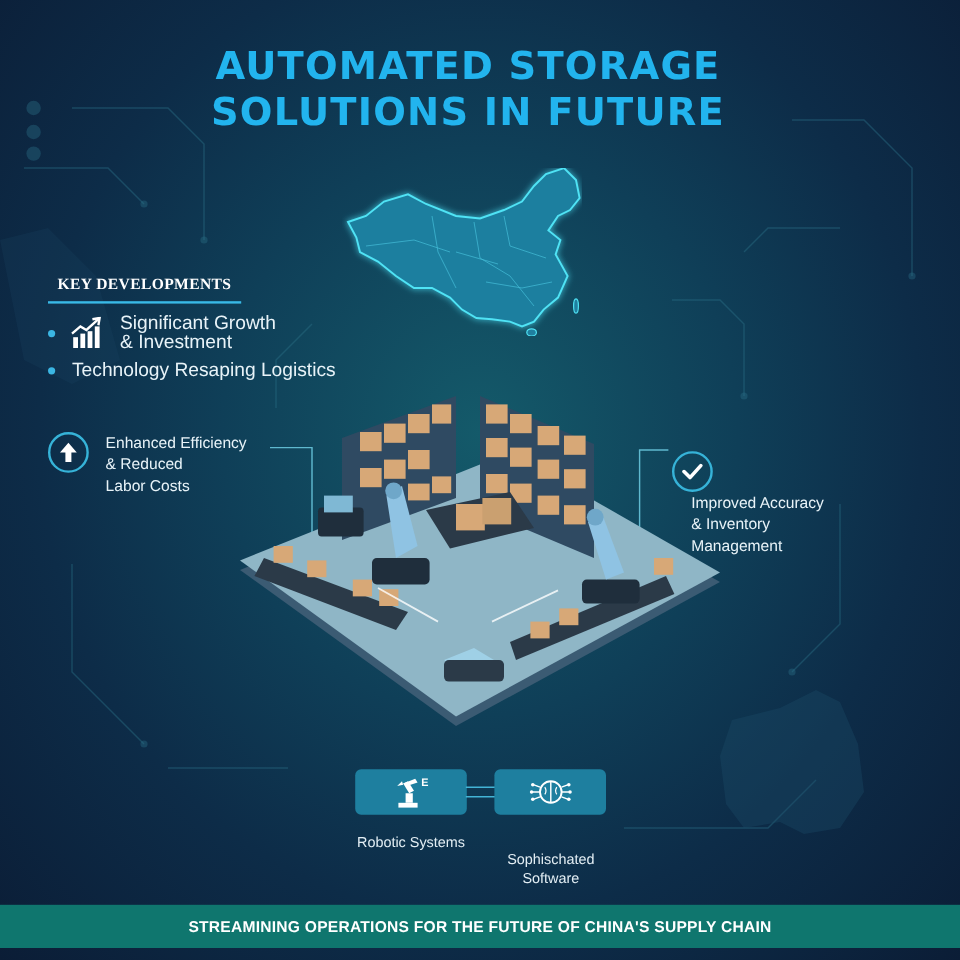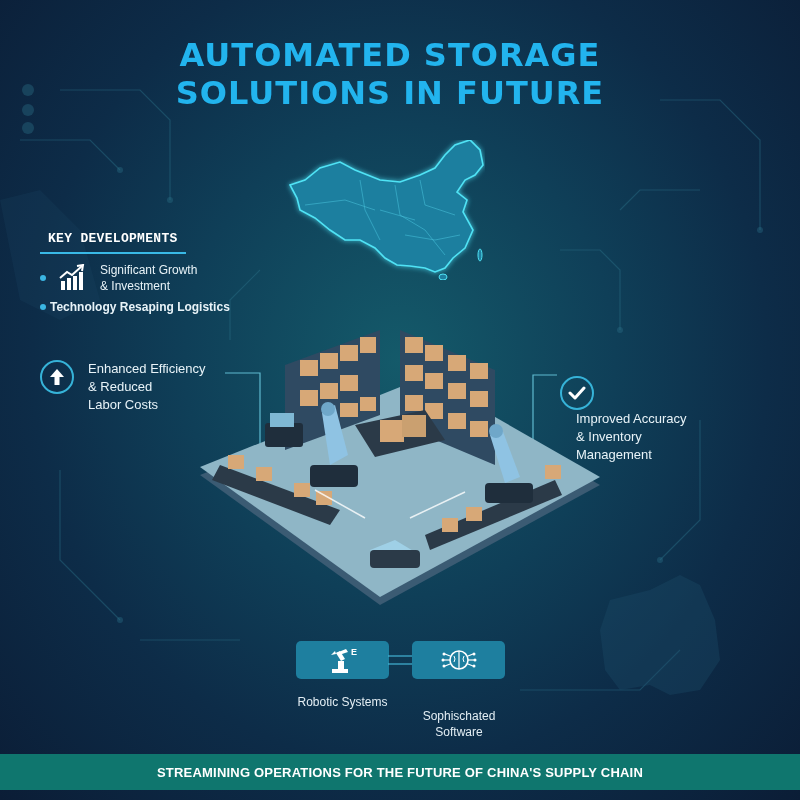--- a/index.html
+++ b/index.html
@@ -13,25 +13,25 @@
   .bg-circuit { position: absolute; inset: 0; pointer-events: none; }
   .title {
     position: absolute; top: 36px; left: 0; width: 780px;
     text-align: center; font-family: "DejaVu Sans", sans-serif;
     font-weight: bold; font-size: 32px; line-height: 38px;
     color: #22b4ee; letter-spacing: 1px;
   }
   .map-wrap { position: absolute; left: 285px; top: 140px; width: 200px; height: 140px; }
   .key-dev { position: absolute; left: 40px; top: 228px; }
   .key-dev-title {
-    font-family: Liberation Mono, monospace; font-weight: bold; font-size: 13px;
+    font-family: Liberation Serif, serif; font-weight: bold; font-size: 13px;
     color: #ffffff; padding: 0 8px 6px 8px; border-bottom: 2px solid #39b9e6;
     display: inline-block; letter-spacing: 0.3px;
   }
-  .kd-item { position: absolute; display: flex; align-items: center; font-size: 12px; color: #e8f3f8; white-space: nowrap; }
+  .kd-item { position: absolute; display: flex; align-items: center; font-size: 16px; color: #e8f3f8; white-space: nowrap; }
   .bullet { width: 6px; height: 6px; border-radius: 50%; background: #3bb6e3; display: inline-block; }
   .feature { position: absolute; display: flex; align-items: flex-start; justify-content: space-between; }
   .feature-circle {
     width: 34px; height: 34px; border-radius: 50%; border: 2px solid #36b3d8;
     display: flex; align-items: center; justify-content: center; flex-shrink: 0;
   }
   .feature-text { font-size: 13px; line-height: 18px; color: #e8f3f8; margin-left: 14px; white-space: pre-line; }
   .illustration { position: absolute; left: 190px; top: 305px; width: 420px; height: 305px; }
   .tech-box {
     position: absolute; top: 641px; width: 93px; height: 38px; border-radius: 5px;
@@ -122,21 +122,21 @@
     <path d="M2 14 L9 8 L14 11 L24 2" stroke="#fff" stroke-width="2" fill="none"></path>
     <path d="M19 2 L25 1 L24 7" stroke="#fff" stroke-width="2" fill="none"></path>
   </svg>
   <div style="margin-left:14px; line-height:16px;">
     <div>Significant Growth</div>
     <div>&amp; Investment</div>
   </div>
 </div>
 <div class="kd-item" style="left:40px; top:300px;">
   <span class="bullet"></span>
-  <span style="margin-left:4px;font-weight:bold;">Technology Resaping Logistics</span>
+  <span style="margin-left:14px;">Technology Resaping Logistics</span>
 </div>
 
 <div class="feature" style="left:40px; top:360px;">
   <div class="feature-circle">
     <svg width="16" height="18" viewBox="0 0 16 18">
         <path d="M8 1 L15 9 L10.5 9 L10.5 17 L5.5 17 L5.5 9 L1 9 Z" fill="#fff"></path>
       </svg>
   </div>
   <div class="feature-text">Enhanced Efficiency
 &amp; Reduced

